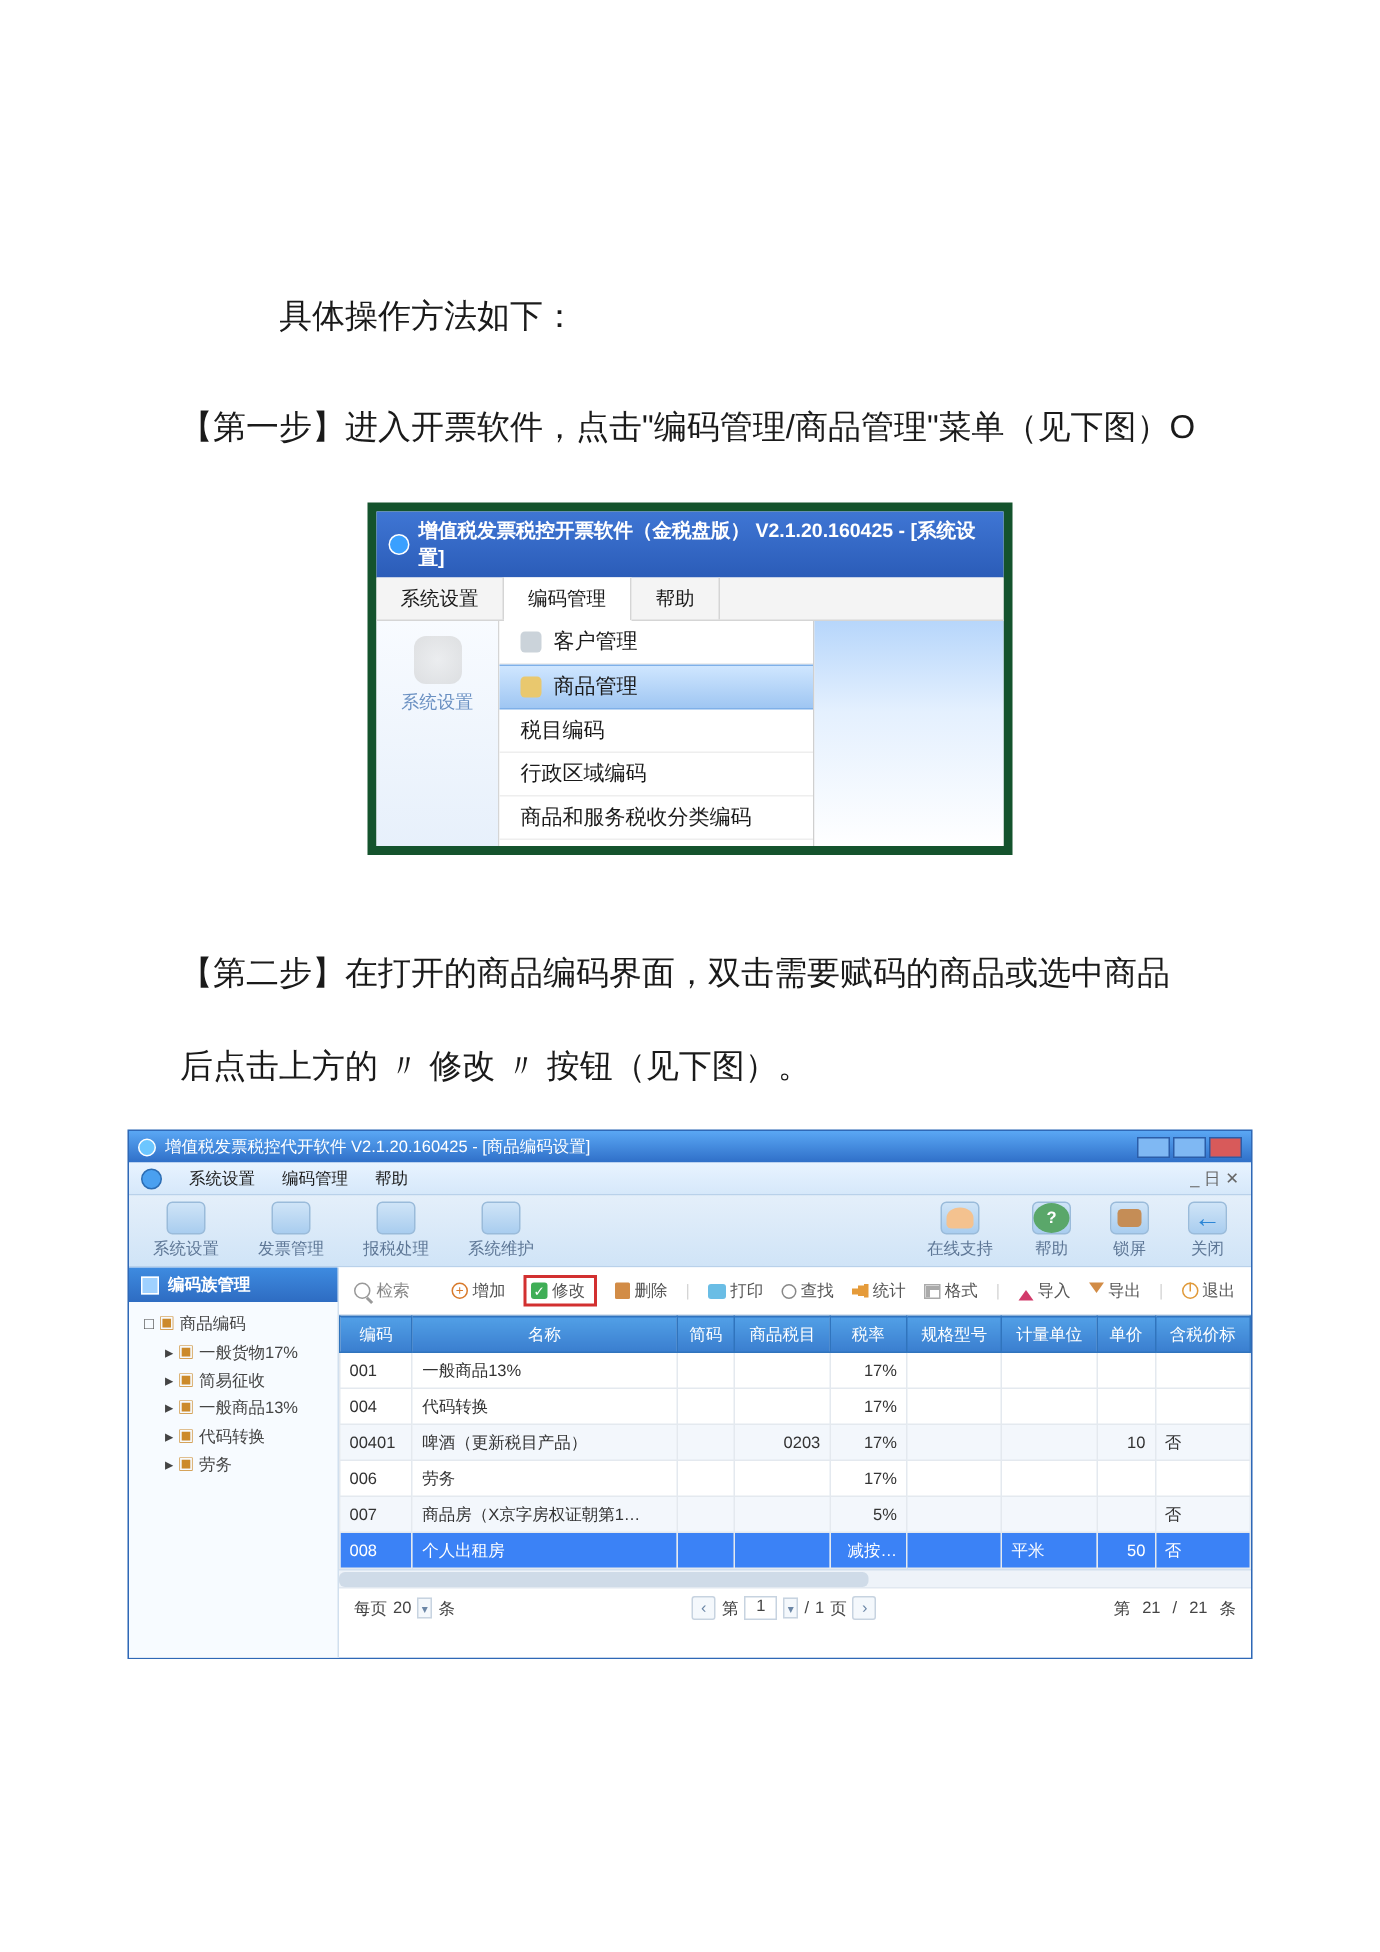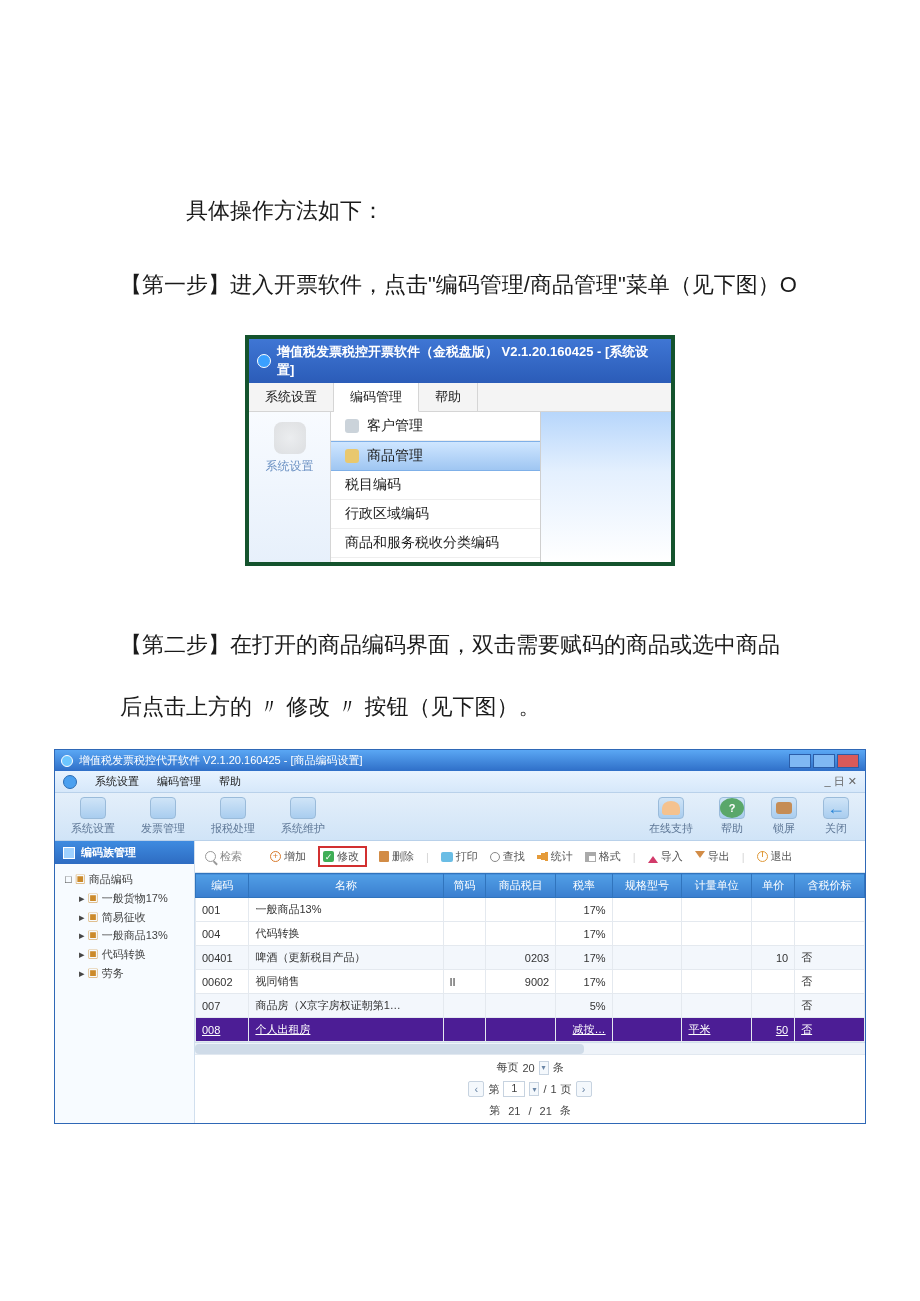--- a/index.html
+++ b/index.html
@@ -17,21 +17,21 @@
     font-size: 22px;
     line-height: 2.8;
     margin: 0 0 12px 0;
   }
   .narr.indent { text-indent: 3em; }
 
   
   .shot1 {
     width: 430px;
     margin: 20px auto 48px auto;
-    border: 4px solid #14532d;
+    border: 6px solid #14532d;
     background: #fff;
   }
   .shot1-title {
     background: linear-gradient(#3f76d4, #2b5cb8);
     color: #fff;
     font-weight: 600;
     font-size: 13px;
     padding: 4px 8px;
     display: flex;
     align-items: center;
@@ -102,21 +102,21 @@
     flex-shrink: 0;
   }
   .shot1-menu .ico.gray { background: #cbd3da; }
   .shot1-right {
     flex: 1;
     background: linear-gradient(#b7d6fb, #e4f0fe 40%, #ffffff);
   }
 
   
   .shot2 {
-    width: 812px;
+    width: 750px;
     margin: 10px auto 0 auto;
     border: 1px solid #2f68b6;
     font-size: 11px;
     background: #e9f2fb;
   }
   .shot2-title {
     background: linear-gradient(#5aa7f4,#2f6fc8);
     color: #fff;
     font-size: 11px;
     padding: 3px 6px;
@@ -222,31 +222,30 @@
     padding:4px 6px; border:1px solid #3074bd;
     white-space:nowrap;
   }
   table.grid2 td {
     padding:4px 6px; border:1px solid #e4e9ef;
     background:#fff; color:#333;
     white-space:nowrap;
   }
   table.grid2 tr.alt td{background:#f3f7fc;}
   table.grid2 tr.selrow td{
-    background:#4c1d95;color:#fff;text-decoration:underline;
+    background:#3b82f6;color:#fff;
   }
   .hscroll{height:12px;background:#eef3f9;border-top:1px solid #d1dfee;position:relative;}
   .hscroll .thumb{position:absolute;left:0;top:1px;height:10px;width:58%;background:#cfdbe8;border-radius:4px;}
 
   .pager {
-    display:flex;align-items:center;gap:6px;
+    display:flex;align-items:center;gap:16px;
     padding:5px 10px;font-size:11px;color:#444;
     background:#fff;border-top:1px solid #e1e8f0;
     justify-content:space-between;
-    flex-direction:column;
   }
   .pager .l{display:flex;align-items:center;gap:4px;}
   .pager .c{display:flex;align-items:center;gap:4px;}
   .pager .r{display:flex;align-items:center;gap:8px;}
   .pager .navbtn{width:16px;height:16px;border:1px solid #c7d3e0;background:#f4f8fc;display:flex;align-items:center;justify-content:center;color:#6b86a6;border-radius:2px;}
   .pager .pgbox{width:22px;height:16px;border:1px solid #c7d3e0;background:#fff;text-align:center;}
   .pager .dropdown{display:flex;align-items:center;}
   .pager .dd{width:10px;height:14px;border:1px solid #c7d3e0;background:#f4f8fc;display:flex;align-items:center;justify-content:center;font-size:8px;color:#6b86a6;}
 
 </style>
@@ -473,29 +472,29 @@
               <td>啤酒（更新税目产品）</td>
               <td></td>
               <td style="text-align: right;">0203</td>
               <td style="text-align: right;">17%</td>
               <td></td>
               <td></td>
               <td style="text-align: right;">10</td>
               <td>否</td>
             </tr>
             <tr>
-              <td>00602</td>
-              <td>视同销售</td>
-              <td>II</td>
-              <td style="text-align: right;">9002</td>
+              <td>006</td>
+              <td>劳务</td>
+              <td></td>
+              <td style="text-align: right;"></td>
               <td style="text-align: right;">17%</td>
               <td></td>
               <td></td>
               <td style="text-align: right;"></td>
-              <td>否</td>
+              <td></td>
             </tr>
             <tr class="alt">
               <td>007</td>
               <td>商品房（X京字房权证朝第1…</td>
               <td></td>
               <td style="text-align: right;"></td>
               <td style="text-align: right;">5%</td>
               <td></td>
               <td></td>
               <td style="text-align: right;"></td>

